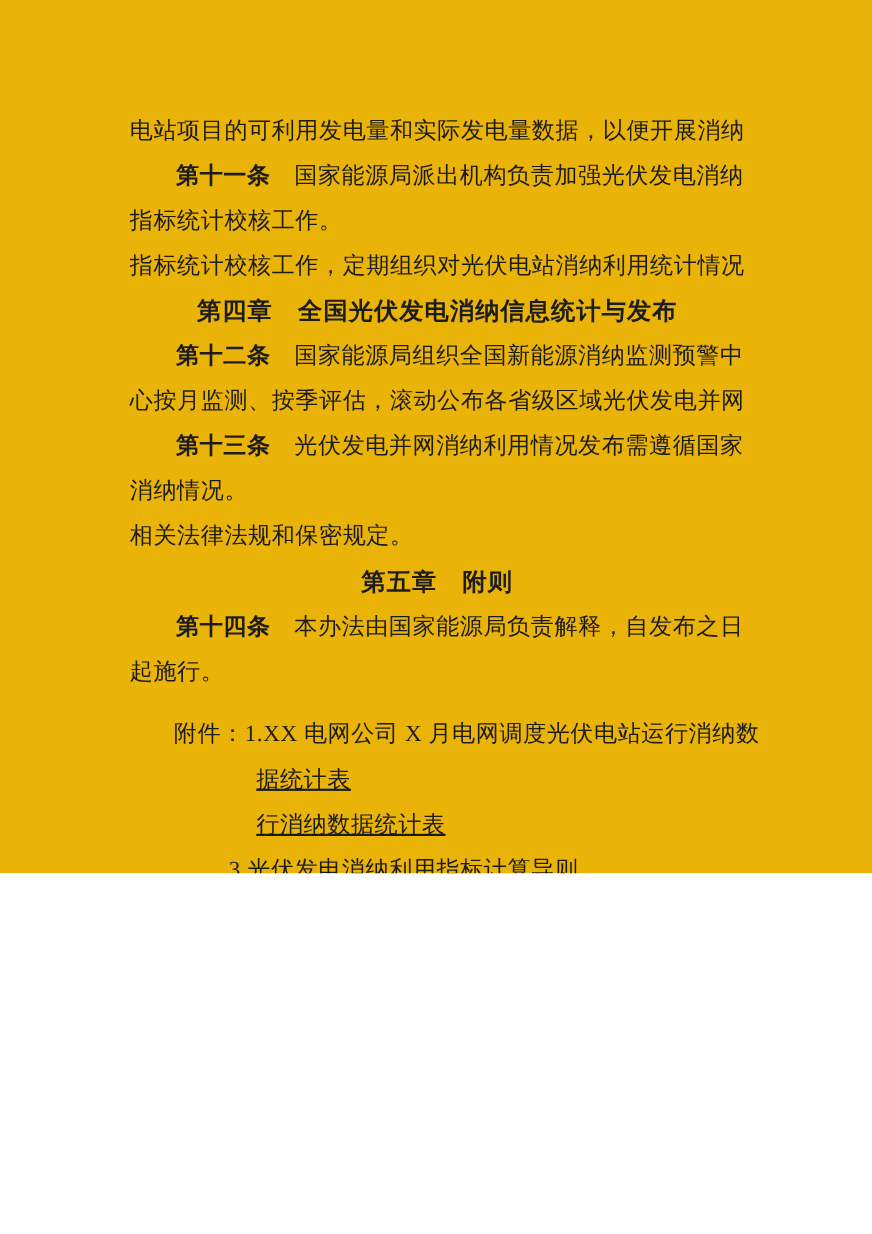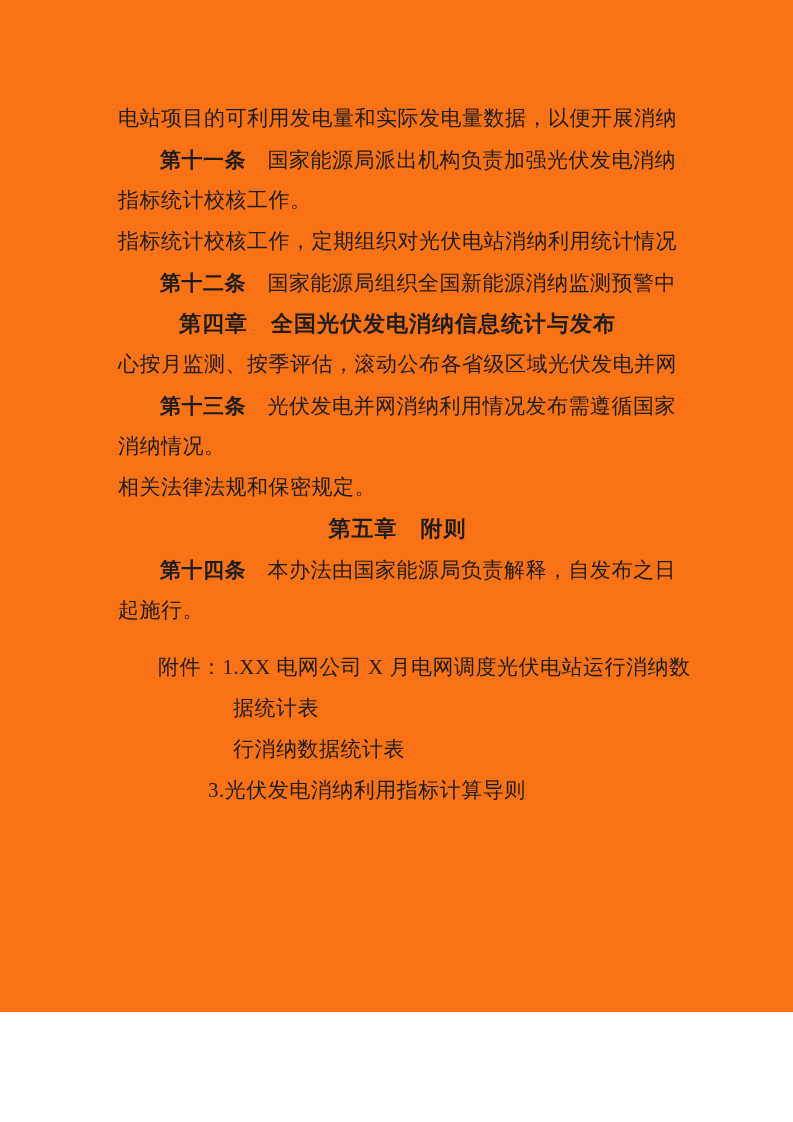--- a/index.html
+++ b/index.html
@@ -3,22 +3,22 @@
 <meta charset="utf-8">
 <style>
   html, body {
     margin: 0;
     padding: 0;
     background: #ffffff;
   }
   .page {
     position: relative;
     width: 793px;
-    height: 1012px;
-    background: #f97316;
+    height: 794px;
+    background: #eab308;
     color: #1c1c1c;
     font-family: "Liberation Serif", "DejaVu Serif", serif;
     overflow: hidden;
   }
   .content {
     position: absolute;
     left: 118px;
     top: 98px;
     width: 559px;
   }
@@ -49,21 +49,21 @@
   }
   .att-line {
     height: 41px;
     line-height: 41px;
     font-size: 21px;
     letter-spacing: 0.5px;
     white-space: nowrap;
   }
   .indent-label { padding-left: 40px; }
   .indent-num   { padding-left: 90px; }
-  .indent-cont  { padding-left: 115px; }
+  .indent-cont  { padding-left: 115px; text-decoration: underline; }
   .page-num {
     position: absolute;
     left: 0;
     right: 0;
     top: 1036px;
     text-align: center;
     font-size: 15px;
     line-height: 20px;
     color: #1c1c1c;
   }
@@ -73,23 +73,23 @@
 
 <div class="page">
   <div class="content">
 
     <div class="line">电站项目的可利用发电量和实际发电量数据，以便开展消纳</div>
     <div class="line para-start"><span class="bold-term">第十一条</span><span>　国家能源局派出机构负责加强光伏发电消纳</span></div>
 
     <div class="line">指标统计校核工作。</div>
     <div class="line">指标统计校核工作，定期组织对光伏电站消纳利用统计情况</div>
 
+    <div class="line chapter">第四章　全国光伏发电消纳信息统计与发布</div>
+
     <div class="line para-start"><span class="bold-term">第十二条</span><span>　国家能源局组织全国新能源消纳监测预警中</span></div>
-
-    <div class="line chapter">第四章　全国光伏发电消纳信息统计与发布</div>
     <div class="line">心按月监测、按季评估，滚动公布各省级区域光伏发电并网</div>
     <div class="line para-start"><span class="bold-term">第十三条</span><span>　光伏发电并网消纳利用情况发布需遵循国家</span></div>
 
     <div class="line">消纳情况。</div>
     <div class="line">相关法律法规和保密规定。</div>
 
     <div class="line chapter">第五章　附则</div>
 
     <div class="line para-start"><span class="bold-term">第十四条</span><span>　本办法由国家能源局负责解释，自发布之日</span></div>
     <div class="line">起施行。</div>

